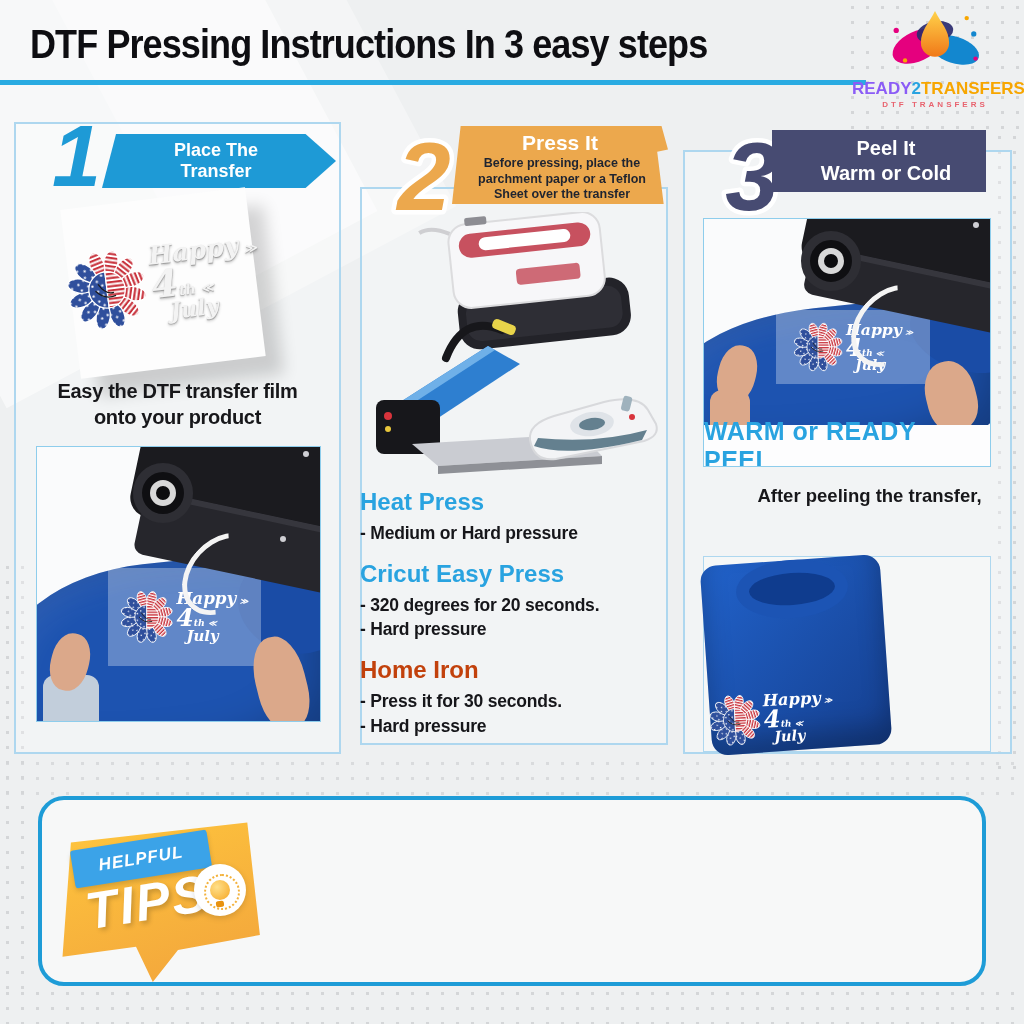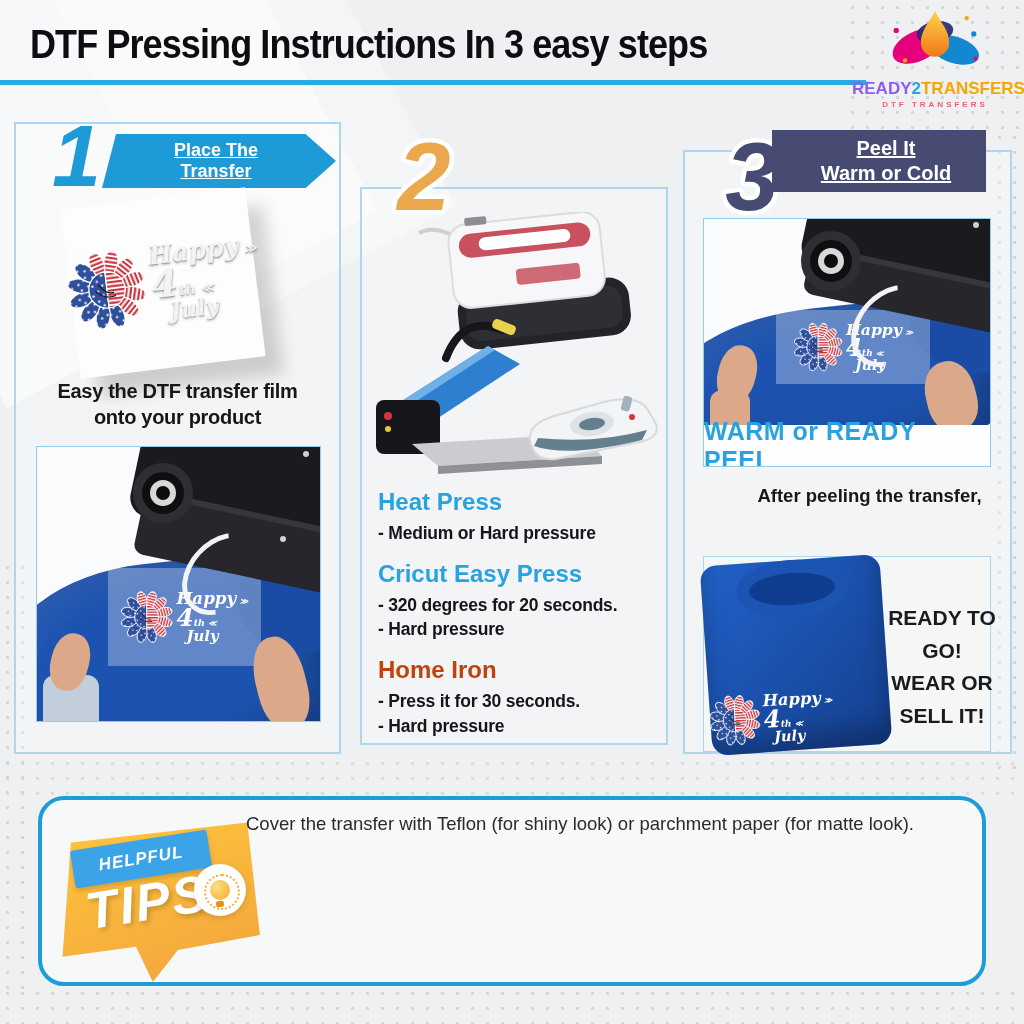--- a/index.html
+++ b/index.html
@@ -25,21 +25,21 @@
   .card2{left:360px;top:187px;width:308px;height:558px;}
   .card3{left:683px;top:150px;width:329px;height:604px;}
   
   .num1{position:absolute;left:52px;top:112px;font-size:88px;font-weight:800;font-style:italic;
         color:#1E9AD6;line-height:1;}
   .numsvg{position:absolute;overflow:visible;}
   .numsvg text{font-family:"Liberation Sans",sans-serif;font-size:96px;font-weight:bold;font-style:italic;
         paint-order:stroke fill;stroke:#fff;stroke-width:9px;stroke-linejoin:round;}
   .num2svg{left:374px;top:118px;width:100px;height:112px;}
   .num3svg{left:702px;top:118px;width:100px;height:112px;}
-  .ribbon{position:absolute;color:#fff;text-align:center;box-sizing:border-box;text-decoration:underline;}
+  .ribbon{position:absolute;color:#fff;text-align:center;box-sizing:border-box;}
   .ribbon1{left:102px;top:134px;width:234px;height:54px;background:#1E9AD6;
            clip-path:polygon(6% 0,87% 0,100% 50%,87% 100%,0 100%);
            display:flex;align-items:center;justify-content:center;padding:0 40px 0 34px;
            font-size:18px;font-weight:800;}
   .ribbon2{left:452px;top:126px;width:216px;height:78px;background:#ECA84D;
            clip-path:polygon(4% 0,97% 0,100% 30%,95% 33%,98% 100%,0 100%);
            padding-top:5px;}
   .r2-title{font-size:21px;font-weight:800;}
   .r2-sub{font-size:12.5px;font-weight:700;color:#1f2430;line-height:1.25;padding:1px 14px 0 18px;}
   .ribbon3{left:772px;top:130px;width:214px;height:62px;background:#474B72;
@@ -91,21 +91,21 @@
          border-radius:46%;transform:rotate(14deg);}
   .s-hand .sleeve{position:absolute;bottom:0;left:0;width:56px;height:40%;background:#c2cedb;border-radius:12px 12px 0 0;}
   .s-hand.l{left:2%;bottom:0;width:60px;height:42%;}
   .s-hand.r{right:5%;bottom:-3%;width:50px;height:34%;background:#dba88a;border-radius:46% 46% 40% 40%;
          transform:rotate(-14deg);}
   .peel{position:absolute;left:0;right:0;bottom:0;height:41px;background:#fdfdfe;display:flex;
         align-items:center;justify-content:center;font-size:25px;font-weight:800;letter-spacing:.5px;}
   
   .equip{position:absolute;left:368px;top:212px;width:292px;height:270px;}
   
-  .methods{position:absolute;left:378px;top:488px;width:282px;}
+  .methods{position:absolute;left:360px;top:488px;width:282px;}
   .m-name{font-size:24px;font-weight:800;margin:15px 0 5px;}
   .m-name.first{margin-top:0;}
   .m-line{font-size:17.5px;font-weight:700;color:#16161a;line-height:1.38;letter-spacing:-.2px;}
   
   .lowbox{position:absolute;left:703px;top:556px;width:288px;height:196px;border:1.5px solid #aed7ef;
         box-sizing:border-box;background:rgba(255,255,255,.25);}
   .folded{position:absolute;left:706px;top:560px;width:180px;height:190px;}
   .f-body{position:absolute;inset:0;background:linear-gradient(135deg,#2162ca,#153f8f);border-radius:16px;
         transform:rotate(-4deg);box-shadow:inset 0 -18px 26px rgba(0,0,0,.25);}
   .f-collar{position:absolute;left:30px;top:0;width:112px;height:58px;border-radius:50%;background:#0f3c8e;
@@ -267,20 +267,24 @@
           <i class="palm"></i>
         </div>
       <div class="s-hand r"></div>
     </div>
   </div>
 
   <div class="card card2"></div>
   <svg class="numsvg num2svg">
     <text x="50" y="92" text-anchor="middle" fill="#ECA84D">2</text>
   </svg>
+  <div class="ribbon ribbon2">
+    <div class="r2-title">Press It</div>
+    <div class="r2-sub">Before pressing, place the parchment paper or a Teflon Sheet over the transfer</div>
+  </div>
 
   <svg class="equip" viewBox="0 0 292 270">
     <g transform="rotate(-6 160 80)">
       <rect x="88" y="74" width="172" height="58" rx="20" fill="#232329"></rect>
       <rect x="96" y="82" width="156" height="42" rx="14" fill="#2e2e35"></rect>
       <rect x="86" y="6" width="152" height="84" rx="18" fill="#f7f7f9" stroke="#dcdcde" stroke-width="2"></rect>
       <rect x="96" y="16" width="132" height="24" rx="12" fill="#c7515f"></rect>
       <rect x="116" y="21" width="92" height="13" rx="6.5" fill="#fff"></rect>
       <rect x="150" y="56" width="64" height="16" rx="4" fill="#c7515f" opacity=".85"></rect>
       <rect x="104" y="0" width="22" height="8" rx="2" fill="#8d8d93"></rect>
@@ -377,32 +381,26 @@
         <div class="d-text">
           <div><span class="d-happy">Happy</span>
                <span class="d-arr">≫</span></div>
           <div><span class="d-4">4</span><span class="d-th">th</span>
                <span class="d-arr">≪</span></div>
           <div class="d-july">July</div>
         </div>
       </div>
     </div>
   </div>
-  <div class="ready">
-    <div>READY TO GO!</div>
-    <div>WEAR OR</div>
-    <div>SELL IT!</div>
-  </div>
 
   <div class="tipsbox"></div>
   <div class="badge">
     <div class="b-yellow"></div>
     <div class="b-blue">HELPFUL</div>
     <div class="b-tips">TIPS</div>
     <div class="b-circle">
         <span class="bulb"></span>
       </div>
   </div>
   <div class="tips-text">
-    <p>Cover the transfer with Teflon (for shiny look) or parchment paper (for matte look).</p>
   </div>
 
 </div>
 
 </body></html>

